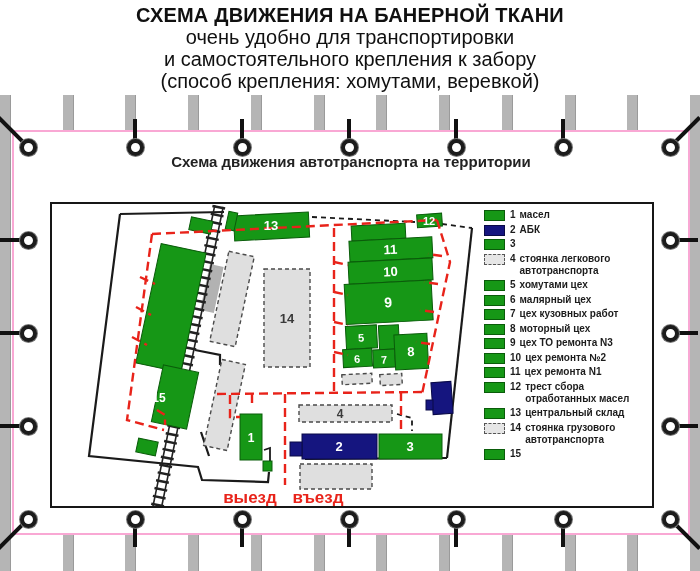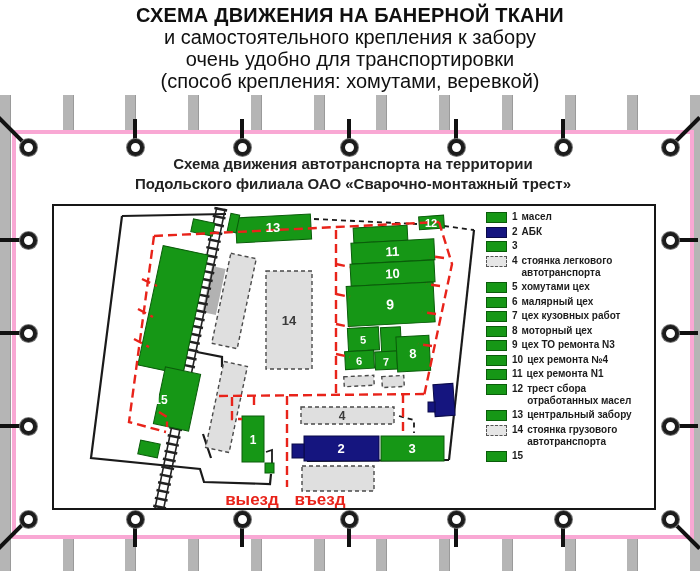--- a/index.html
+++ b/index.html
@@ -10,21 +10,21 @@
   
   .title-block{position:absolute;left:0;top:4px;width:700px;text-align:center;color:#101010;}
   .title-line{font-size:20px;line-height:22px;}
   .title-line.bold{font-weight:bold;font-size:20px;letter-spacing:.2px;}
 
   
   .picket{position:absolute;width:10px;background:#b5b5b5;border-right:1px solid #9a9a9a;z-index:0;}
 
   
   .banner{position:absolute;left:12px;top:130px;width:674px;height:401px;
-          background:#fff;border:4px solid #f9a8d4;z-index:1;}
+          background:#fff;border:2px solid #f9a8d4;z-index:1;}
   .banner-heading{position:absolute;left:0;top:20px;width:100%;text-align:center;
           font-weight:bold;color:#222;font-size:15px;line-height:20px;z-index:2;}
 
   
   .tie{position:absolute;background:#111;z-index:3;}
   .tie.v{width:3.5px;height:28px;}
   .tie.h{width:28px;height:3.5px;}
   .tie.d{width:3.5px;height:42px;}
   .grommet{position:absolute;width:9px;height:9px;border:4px solid #1c1c1c;border-radius:50%;
            background:#fff;box-shadow:0 0 0 1px #777;z-index:4;}
@@ -47,22 +47,22 @@
 
   .svg-label{font-family:"Liberation Sans","DejaVu Sans",sans-serif;font-weight:bold;}
 </style>
 </head>
 <body>
 
 <div class="stage">
 
   <div class="title-block">
     <div class="title-line bold">СХЕМА ДВИЖЕНИЯ НА БАНЕРНОЙ ТКАНИ</div>
+    <div class="title-line">очень удобно для транспортировки</div>
     <div class="title-line">и самостоятельного крепления к забору</div>
-    <div class="title-line">очень удобно для транспортировки</div>
     <div class="title-line">(способ крепления: хомутами, веревкой)</div>
   </div>
 
   <div id="fence">
       <div class="picket" style="left: 0px; top: 95px; height: 476px;"></div>
       <div class="picket" style="left: 63px; top: 95px; height: 476px;"></div>
       <div class="picket" style="left: 125px; top: 95px; height: 476px;"></div>
       <div class="picket" style="left: 188px; top: 95px; height: 476px;"></div>
       <div class="picket" style="left: 251px; top: 95px; height: 476px;"></div>
       <div class="picket" style="left: 314px; top: 95px; height: 476px;"></div>
@@ -70,21 +70,20 @@
       <div class="picket" style="left: 439px; top: 95px; height: 476px;"></div>
       <div class="picket" style="left: 502px; top: 95px; height: 476px;"></div>
       <div class="picket" style="left: 565px; top: 95px; height: 476px;"></div>
       <div class="picket" style="left: 627px; top: 95px; height: 476px;"></div>
       <div class="picket" style="left: 690px; top: 95px; height: 476px;"></div>
     </div>
 
   <div class="banner">
     <div class="banner-heading">
       <div>Схема движения автотранспорта на территории</div>
-      <div>Подольского филиала ОАО «Сварочно-монтажный трест»</div>
     </div>
 
     <div class="map-frame">
       <svg width="600" height="302" viewBox="0 0 600 302">
 
         <g stroke="#1a1a1a" stroke-width="2.2" fill="none">
           <path d="M68,10 L172,8"></path>
           <path d="M68,10 L37,252 L146,263 L150,276 L216,278 L217,268"></path>
           <path d="M253,255 L395,254"></path>
           <path d="M420,24 L395,254"></path>
@@ -236,37 +235,37 @@
             <span class="lg-txt">моторный цех</span>
           </div>
         <div class="lg-row">
             <span class="sw green"></span>
             <span class="lg-num">9</span>
             <span class="lg-txt">цех ТО ремонта N3</span>
           </div>
         <div class="lg-row">
             <span class="sw green"></span>
             <span class="lg-num">10</span>
-            <span class="lg-txt">цех ремонта №4</span>
+            <span class="lg-txt">цех ремонта №2</span>
           </div>
         <div class="lg-row">
             <span class="sw green"></span>
             <span class="lg-num">11</span>
             <span class="lg-txt">цех ремонта N1</span>
           </div>
         <div class="lg-row">
             <span class="sw green"></span>
             <span class="lg-num">12</span>
             <span class="lg-txt">трест сбора
 отработанных масел</span>
           </div>
         <div class="lg-row">
             <span class="sw green"></span>
             <span class="lg-num">13</span>
-            <span class="lg-txt">центральный забору</span>
+            <span class="lg-txt">центральный склад</span>
           </div>
         <div class="lg-row">
             <span class="sw graysw"></span>
             <span class="lg-num">14</span>
             <span class="lg-txt">стоянка грузового
 автотранспорта</span>
           </div>
         <div class="lg-row">
             <span class="sw green"></span>
             <span class="lg-num">15</span>

